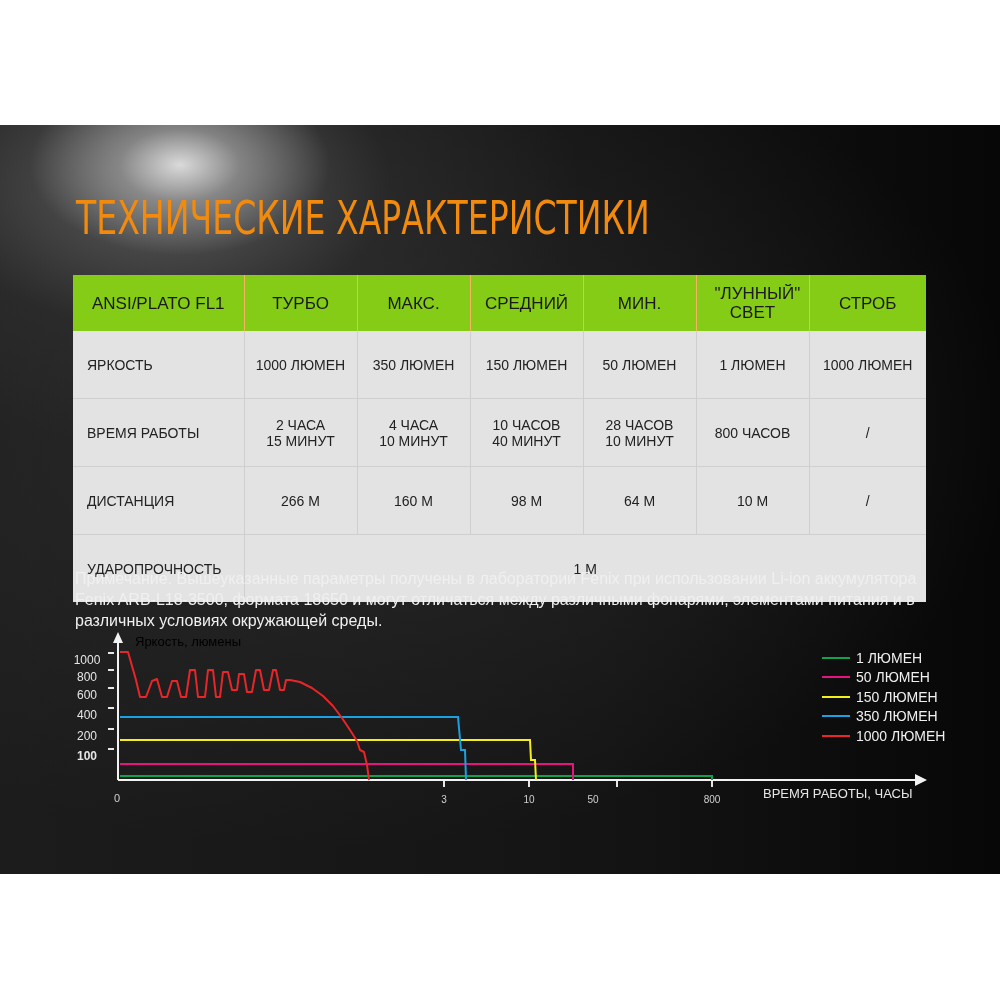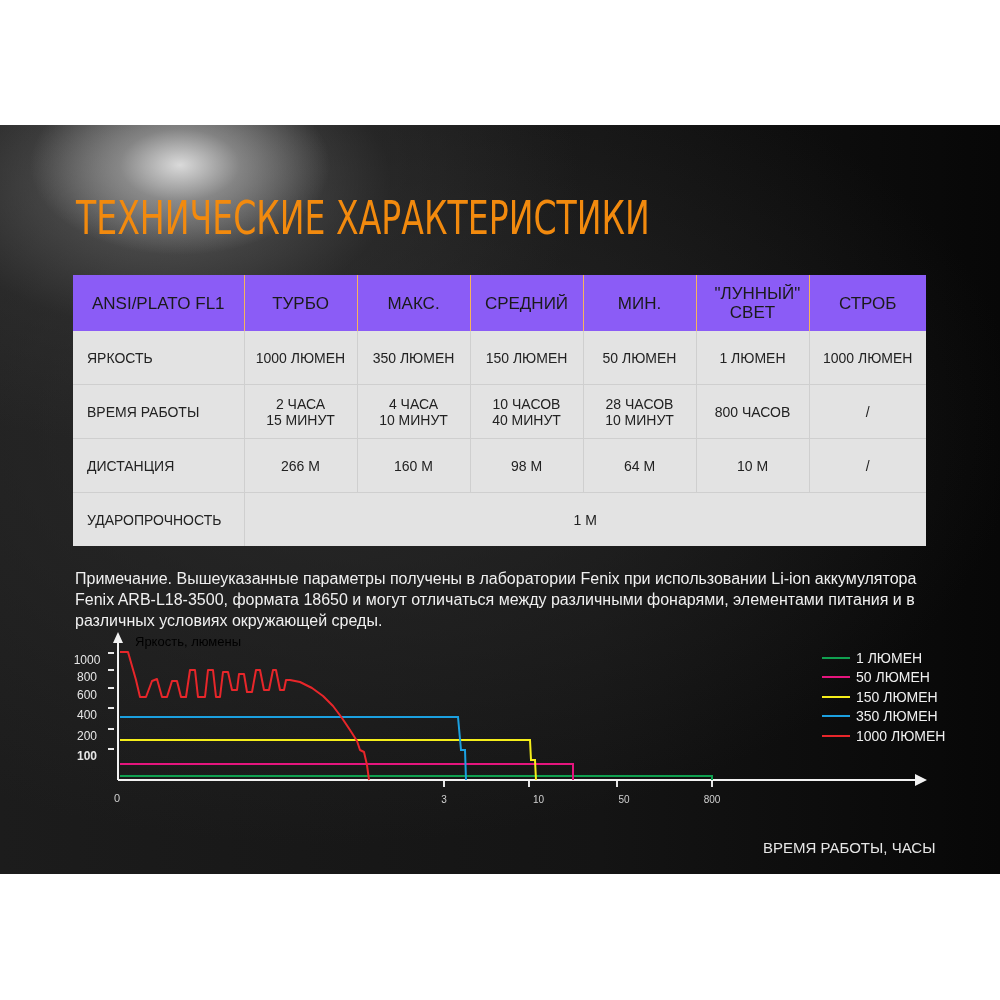--- a/index.html
+++ b/index.html
@@ -14,41 +14,41 @@
   }
   .title {
     position:absolute; left:76px; top:190px; margin:0;
     font-family:"DejaVu Sans", sans-serif; font-size:46px; line-height:56px; color:#f28a0e;
     transform:scaleX(0.72); transform-origin:left top; letter-spacing:0px; font-weight:normal;
   }
   table.spec {
     position:absolute; left:73px; top:275px; width:853px; border-collapse:collapse; table-layout:fixed;
   }
   table.spec th {
-    background:#8b5cf6; color:#1a1a1a; font-weight:normal; font-size:17px; line-height:19px; height:56px;
+    background:#84cc16; color:#1a1a1a; font-weight:normal; font-size:17px; line-height:19px; height:56px;
     border-left:1px solid #f6b45c; padding:0 2px; text-align:center;
   }
   table.spec th:first-child { border-left:none; }
   table.spec td {
     background:#e3e3e3; color:#222; font-size:14px; line-height:16px; text-align:center;
-    border-left:1px solid #cfcfcf; border-top:1px solid #cfcfcf; height:37px; padding:8px 2px; white-space:pre-line;
+    border-left:1px solid #cfcfcf; border-top:1px solid #cfcfcf; height:37px; padding:15px 2px; white-space:pre-line;
   }
   table.spec td.rowlabel { text-align:left; padding-left:14px; border-left:none; }
   table.spec td.small { font-size:10.5px; padding-left:6px; }
   .note {
     position:absolute; left:75px; top:568px; width:860px; margin:0;
     font-size:16px; line-height:21px; color:#f0f0f0;
   }
   .chart { position:absolute; left:0; top:0; width:1000px; height:1000px; }
   .legend { position:absolute; left:822px; top:648px; }
   .legend-item { display:flex; align-items:center; height:19.5px; }
   .legend-swatch { width:28px; height:2px; margin-right:6px; }
   .legend-label { color:#f0f0f0; font-size:14px; }
   .ylabel-text { position:absolute; left:135px; top:634px; color:#000000; font-size:13px; }
-  .xlabel-text { position:absolute; left:763px; top:839px; color:#e6e6e6; font-size:15px; }
+  .xlabel-text { position:absolute; left:763px; top:786px; color:#e6e6e6; font-size:13px; }
   .ytick { position:absolute; color:#e6e6e6; font-size:12px; text-align:center; width:36px;margin-top:8px; }
   .xtick { position:absolute; color:#d0d0d0; font-size:10px; text-align:center; width:30px; }
 </style>
 </head>
 <body>
 
 <div class="panel"></div>
 
 <h1 class="title">ТЕХНИЧЕСКИЕ ХАРАКТЕРИСТИКИ</h1>
 
@@ -150,22 +150,22 @@
 <div class="ylabel-text">Яркость, люмены</div>
 <div class="ytick" style="left:69px; top:645px;">1000</div>
 <div class="ytick" style="left:69px; top:662px;">800</div>
 <div class="ytick" style="left:69px; top:680px;">600</div>
 <div class="ytick" style="left:69px; top:700px;">400</div>
 <div class="ytick" style="left:69px; top:721px;">200</div>
 <div class="ytick" style="left:69px; top:741px;font-weight:bold;">100</div>
 
 <div class="xtick" style="left:102px; top:792px; font-size:11px;">0</div>
 <div class="xtick" style="left:429px; top:794px;">3</div>
-<div class="xtick" style="left:514px; top:794px;text-align:right;">10</div>
-<div class="xtick" style="left:609px; top:794px;">50</div>
+<div class="xtick" style="left:514px; top:794px;">10</div>
+<div class="xtick" style="left:578px; top:794px;">50</div>
 <div class="xtick" style="left:697px; top:794px;">800</div>
 
 <div class="xlabel-text">ВРЕМЯ РАБОТЫ, ЧАСЫ</div>
 
 <div class="legend">
   <div class="legend-item">
     <span class="legend-swatch" style="background:#10a050"></span>
     <span class="legend-label">1 ЛЮМЕН</span>
   </div>
   <div class="legend-item">

